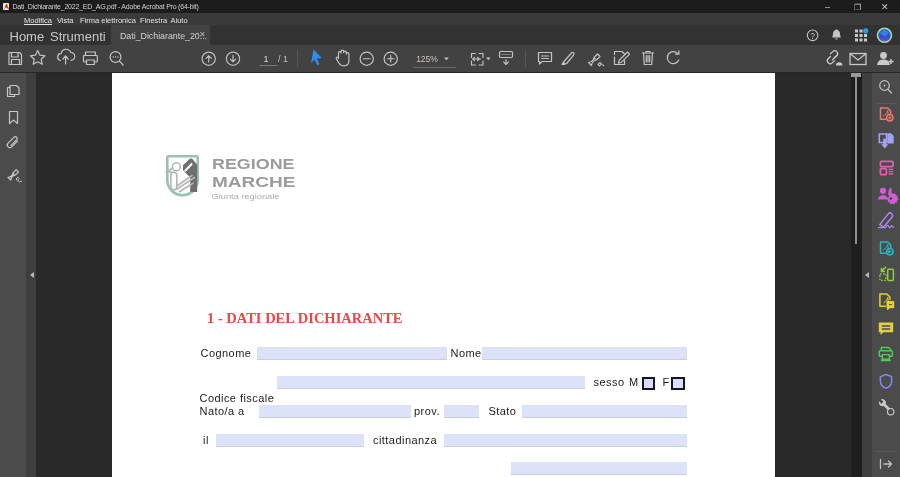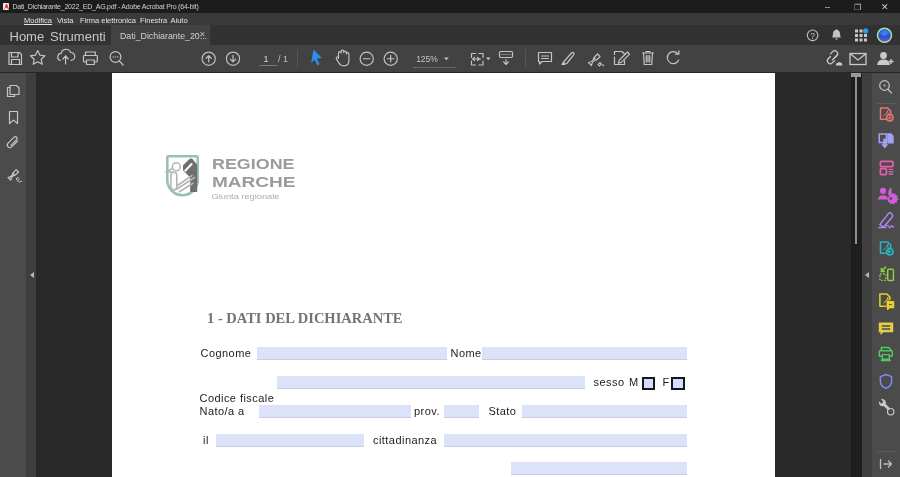--- a/index.html
+++ b/index.html
@@ -26,21 +26,21 @@
   #tb-txt{left:12.5px;top:2.5px;font-size:7px;color:#d2d2d2;letter-spacing:-0.22px;}
   .winbtn{color:#c8c8c8;font-size:9px;top:2px;}
   
   .mi{top:15.5px;font-size:7.5px;color:#e4e4e4;}
   
   .tabtxt{top:29px;font-size:13px;color:#c8c8c8;}
   #activetab{left:111px;top:25px;width:99px;height:20px;background:#424242;}
   #activetab span{position:absolute;left:9px;top:5.5px;font-size:8.8px;color:#d2d2d2;}
   #activetab i{position:absolute;left:88px;top:5px;font-style:normal;font-size:8px;color:#b5b5b5;}
   
-  #heading{left:207px;top:310px;font-family:"Liberation Serif",serif;font-weight:bold;font-size:14.5px;letter-spacing:0px;color:#737373;}
+  #heading{left:207px;top:310px;font-family:"Liberation Serif",serif;font-weight:bold;font-size:14.5px;letter-spacing:0px;color:#ef4444;}
   .lbl{font-size:11px;color:#1b1b1b;letter-spacing:0.45px;}
   .fld{background:#dce2f8;height:12px;border-bottom:1px solid #c6cde9;}
   .cb{width:9.4px;height:9.2px;background:#d8defa;border:2.2px solid #17171f;}
 </style>
 </head>
 <body>
 <div id="app">
 
   <div id="titlebar" class="abs"></div>
   <div id="tb-ico" class="abs"></div>

